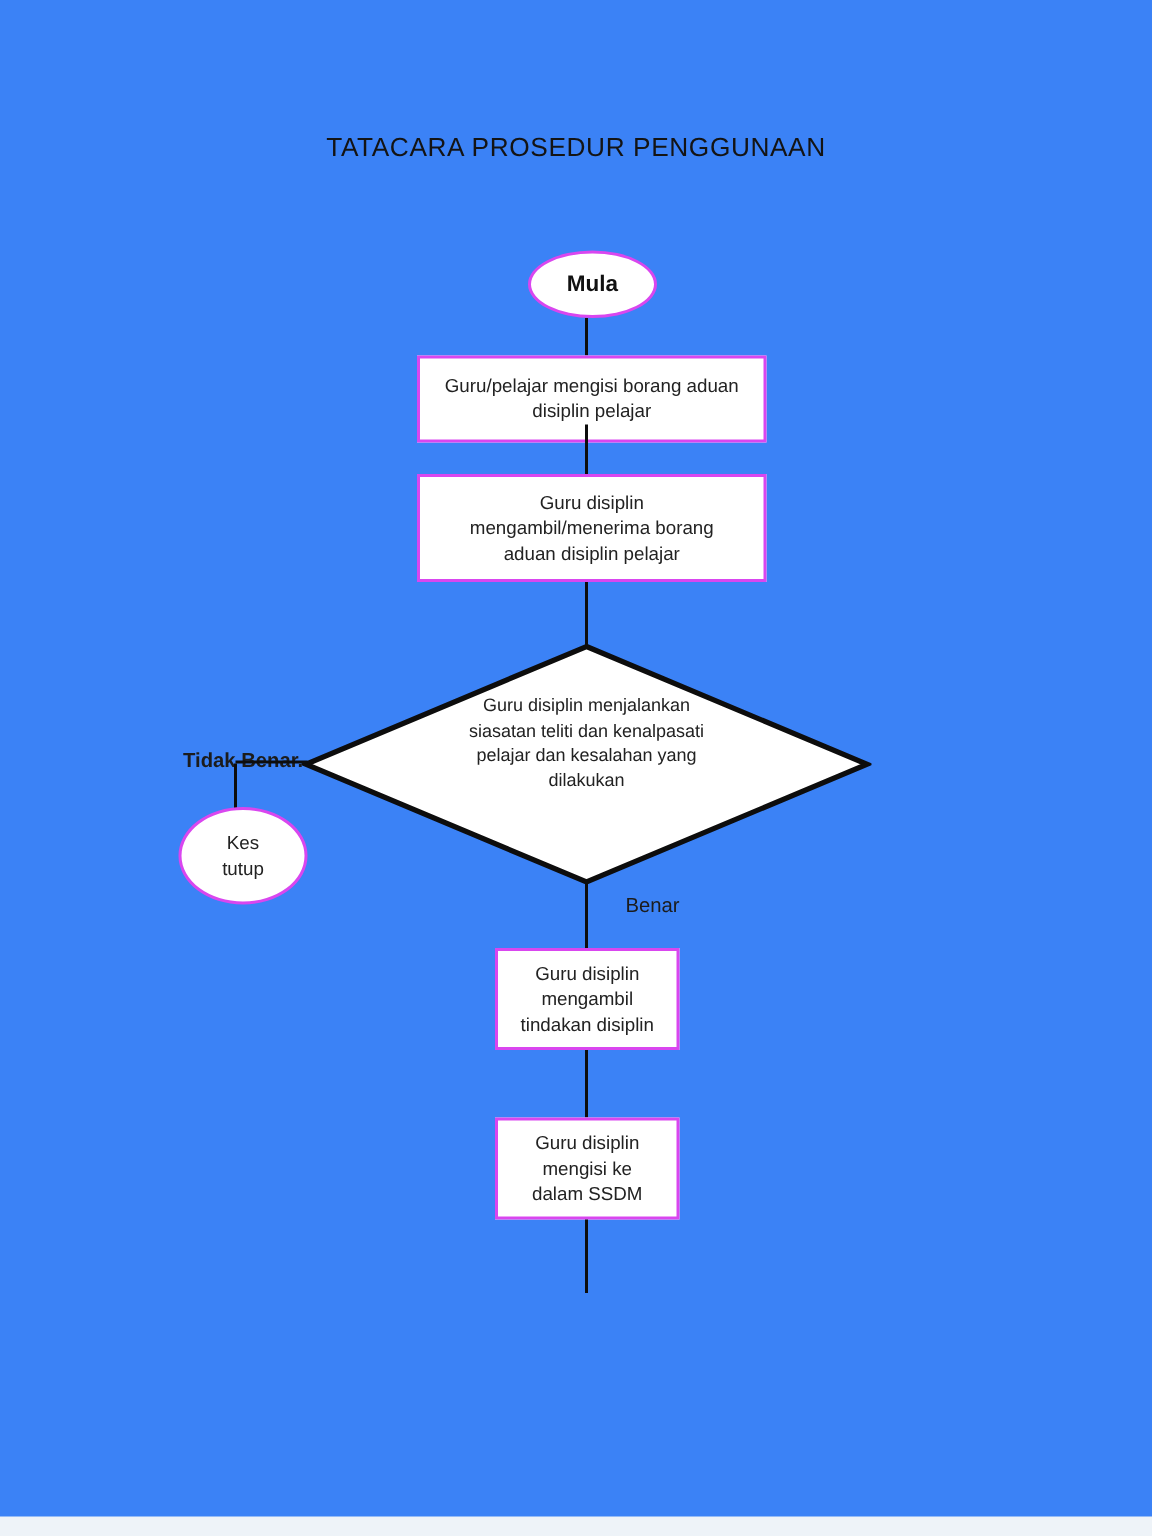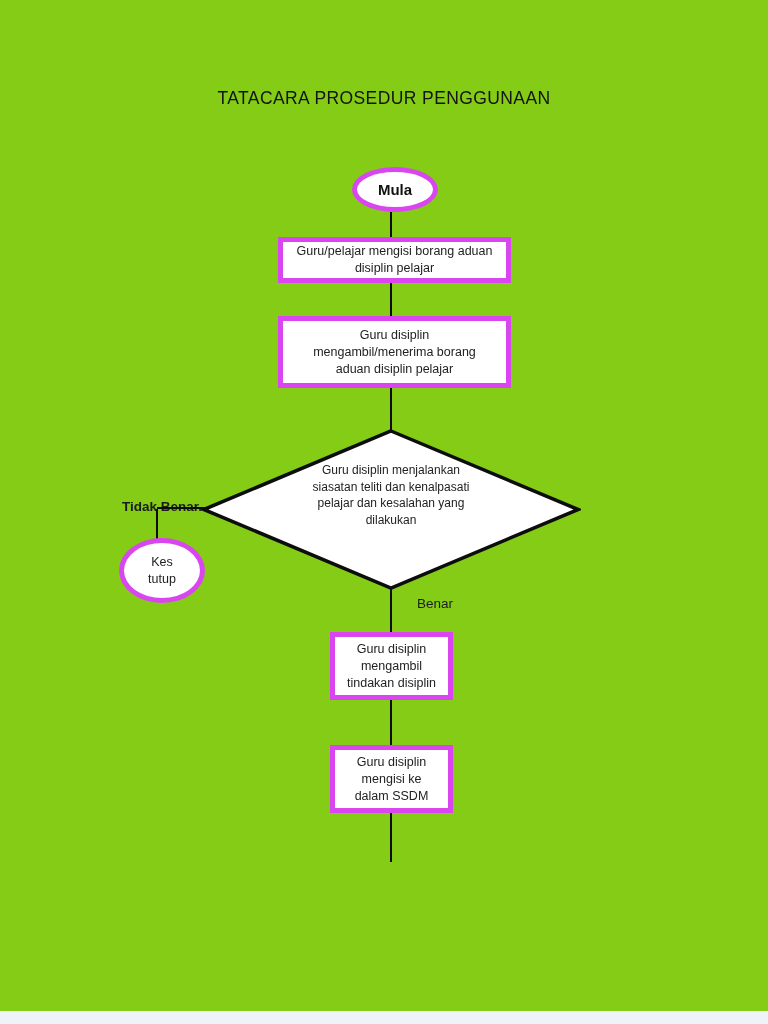--- a/index.html
+++ b/index.html
@@ -1,35 +1,35 @@
 <!DOCTYPE html>
 <html><head>
 <meta charset="utf-8">
 <style>
   html, body { margin: 0; padding: 0; }
   .page {
     position: relative;
     width: 768px;
     height: 1024px;
-    background: #84cc16;
+    background: #3b82f6;
     font-family: "Liberation Sans", sans-serif;
     color: #161616;
     overflow: hidden;
   }
   .abs { position: absolute; }
   .title {
     left: 0; right: 0; top: 86px;
     text-align: center;
     font-size: 17.5px;
     line-height: 25px;
     letter-spacing: 0.4px;
     color: #141414;
   }
   .node-box {
-    border: 5px solid #d946ef;
+    border: 2px solid #d946ef;
     background: #ffffff;
     display: flex;
     align-items: center;
     justify-content: center;
     text-align: center;
     box-sizing: border-box;
   }
   .small-text {
     font-size: 12.5px;
     line-height: 17px;
@@ -45,21 +45,21 @@
     left: 283px; top: 462px; width: 216px;
     text-align: center;
     font-size: 12px;
     line-height: 16.5px;
     white-space: pre-line;
     color: #222222;
   }
   
   .n-start  { left: 352px; top: 167px; width: 86px;  height: 45px; }
   .c1       { left: 390px; top: 212px; height: 25px; }
-  .n-step1  { left: 278px; top: 237px; width: 233px; height: 46px; }
+  .n-step1  { left: 278px; top: 237px; width: 233px; height: 58px; }
   .c2       { left: 390px; top: 283px; height: 33px; }
   .n-step2  { left: 278px; top: 316px; width: 233px; height: 72px; }
   .c3       { left: 390px; top: 388px; height: 43px; }
   .diamond  { left: 201px; top: 428px; width: 380px; height: 163px; }
   .lbl-no   { left: 122px; top: 499px; font-weight: bold; }
   .h-no     { left: 157px; top: 507px; width: 48px; }
   .v-no     { left: 156px; top: 509px; height: 30px; }
   .n-closed { left: 119px; top: 538px; width: 86px;  height: 65px; align-items: center; }
   .c4       { left: 390px; top: 589px; height: 43px; }
   .lbl-yes  { left: 417px; top: 596px; }

